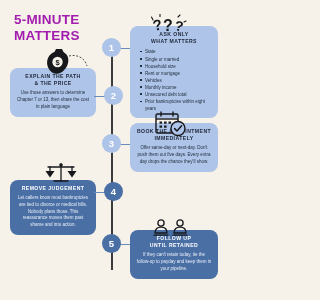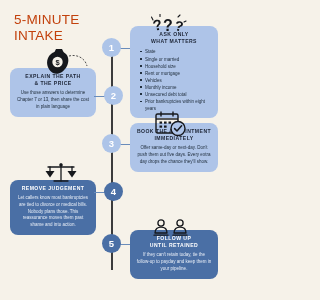--- a/index.html
+++ b/index.html
@@ -14,24 +14,24 @@
     width: 225px; height: 300px;
     background: #f6f2e9;
   }
 
   
   .title {
     position: absolute;
     left: 14px; top: 12px;
     width: 100px;
     font-size: 13.5px;
-    font-weight: normal;
+    font-weight: bold;
     line-height: 1.18;
     letter-spacing: 0.2px;
-    color: #c2410c;
+    color: #a21caf;
   }
 
   
   .spine {
     position: absolute;
     left: 111.2px; top: 40px;
     width: 1.4px; height: 230px;
     background: #3c3c3c;
   }
   .node {
@@ -112,21 +112,21 @@
     display: block;
   }
 </style>
 </head>
 <body>
 
 <div id="page">
 
   <div class="title">
     <div>5-MINUTE</div>
-    <div>INTAKE</div>
+    <div>MATTERS</div>
   </div>
 
   <div class="spine"></div>
 
   <div class="connector" style="left:120px; top:47.5px; width:10px;"></div>
 
   <svg class="icon" style="left:151px; top:14px;" width="36" height="20" viewBox="0 0 36 20">
     <g fill="#16181c" font-family="Liberation Sans, sans-serif" font-weight="bold">
       <text x="3" y="17" font-size="15" transform="rotate(-12 3 17)">?</text>
       <text x="12" y="17" font-size="16">?</text>

